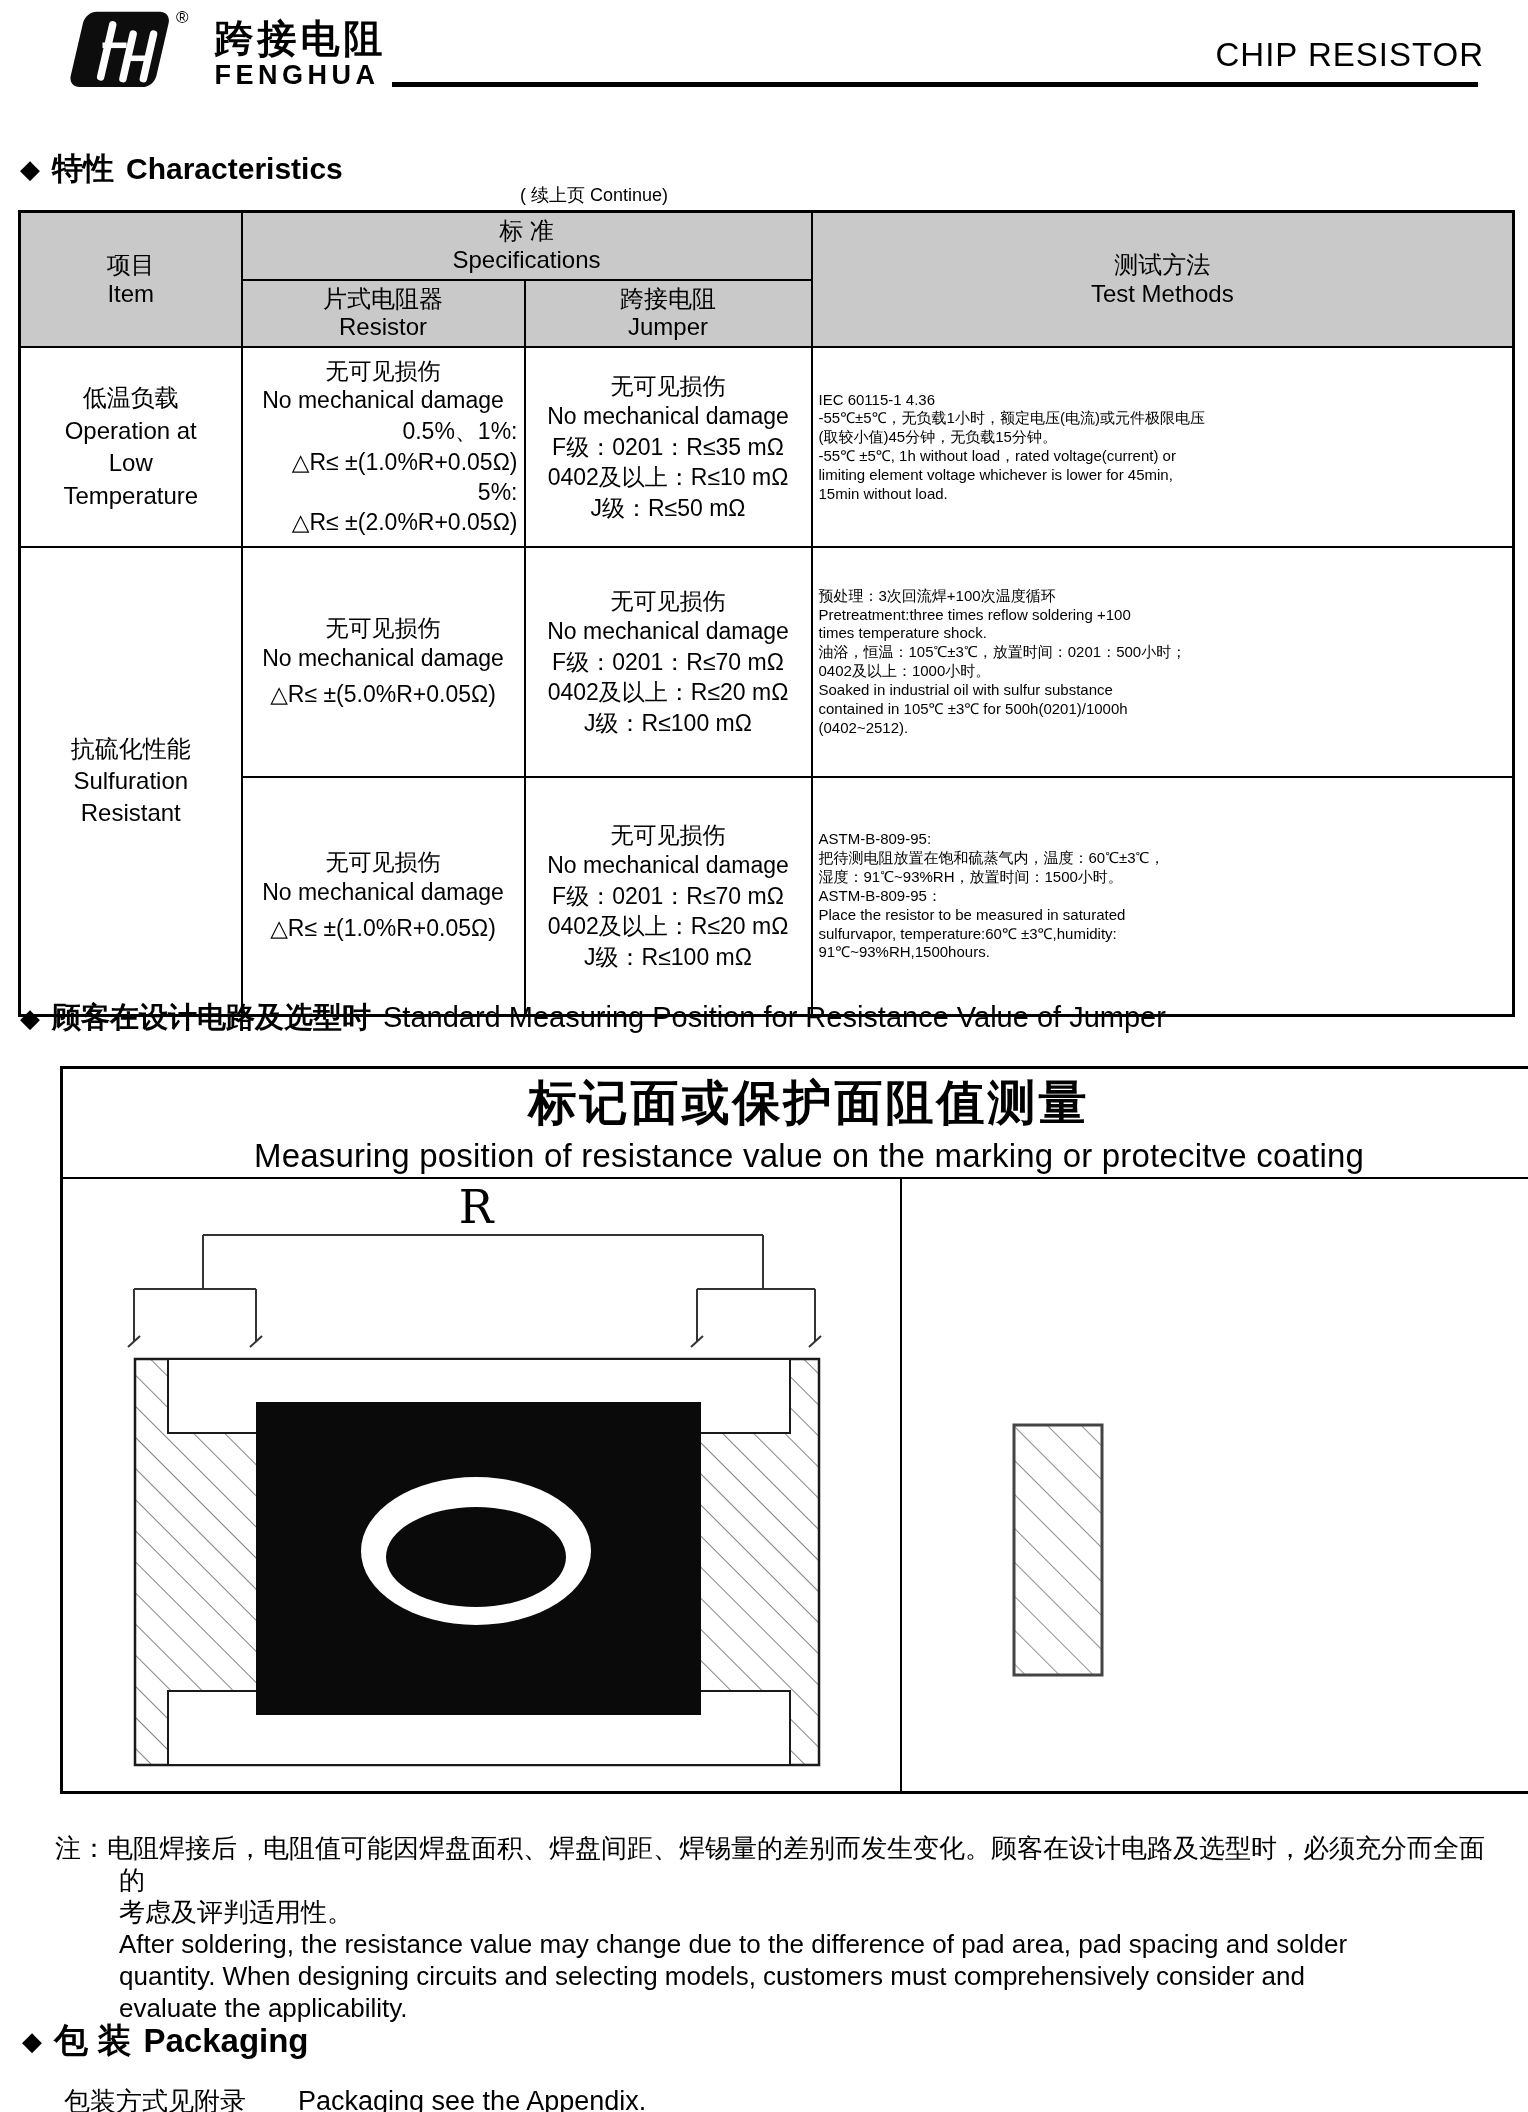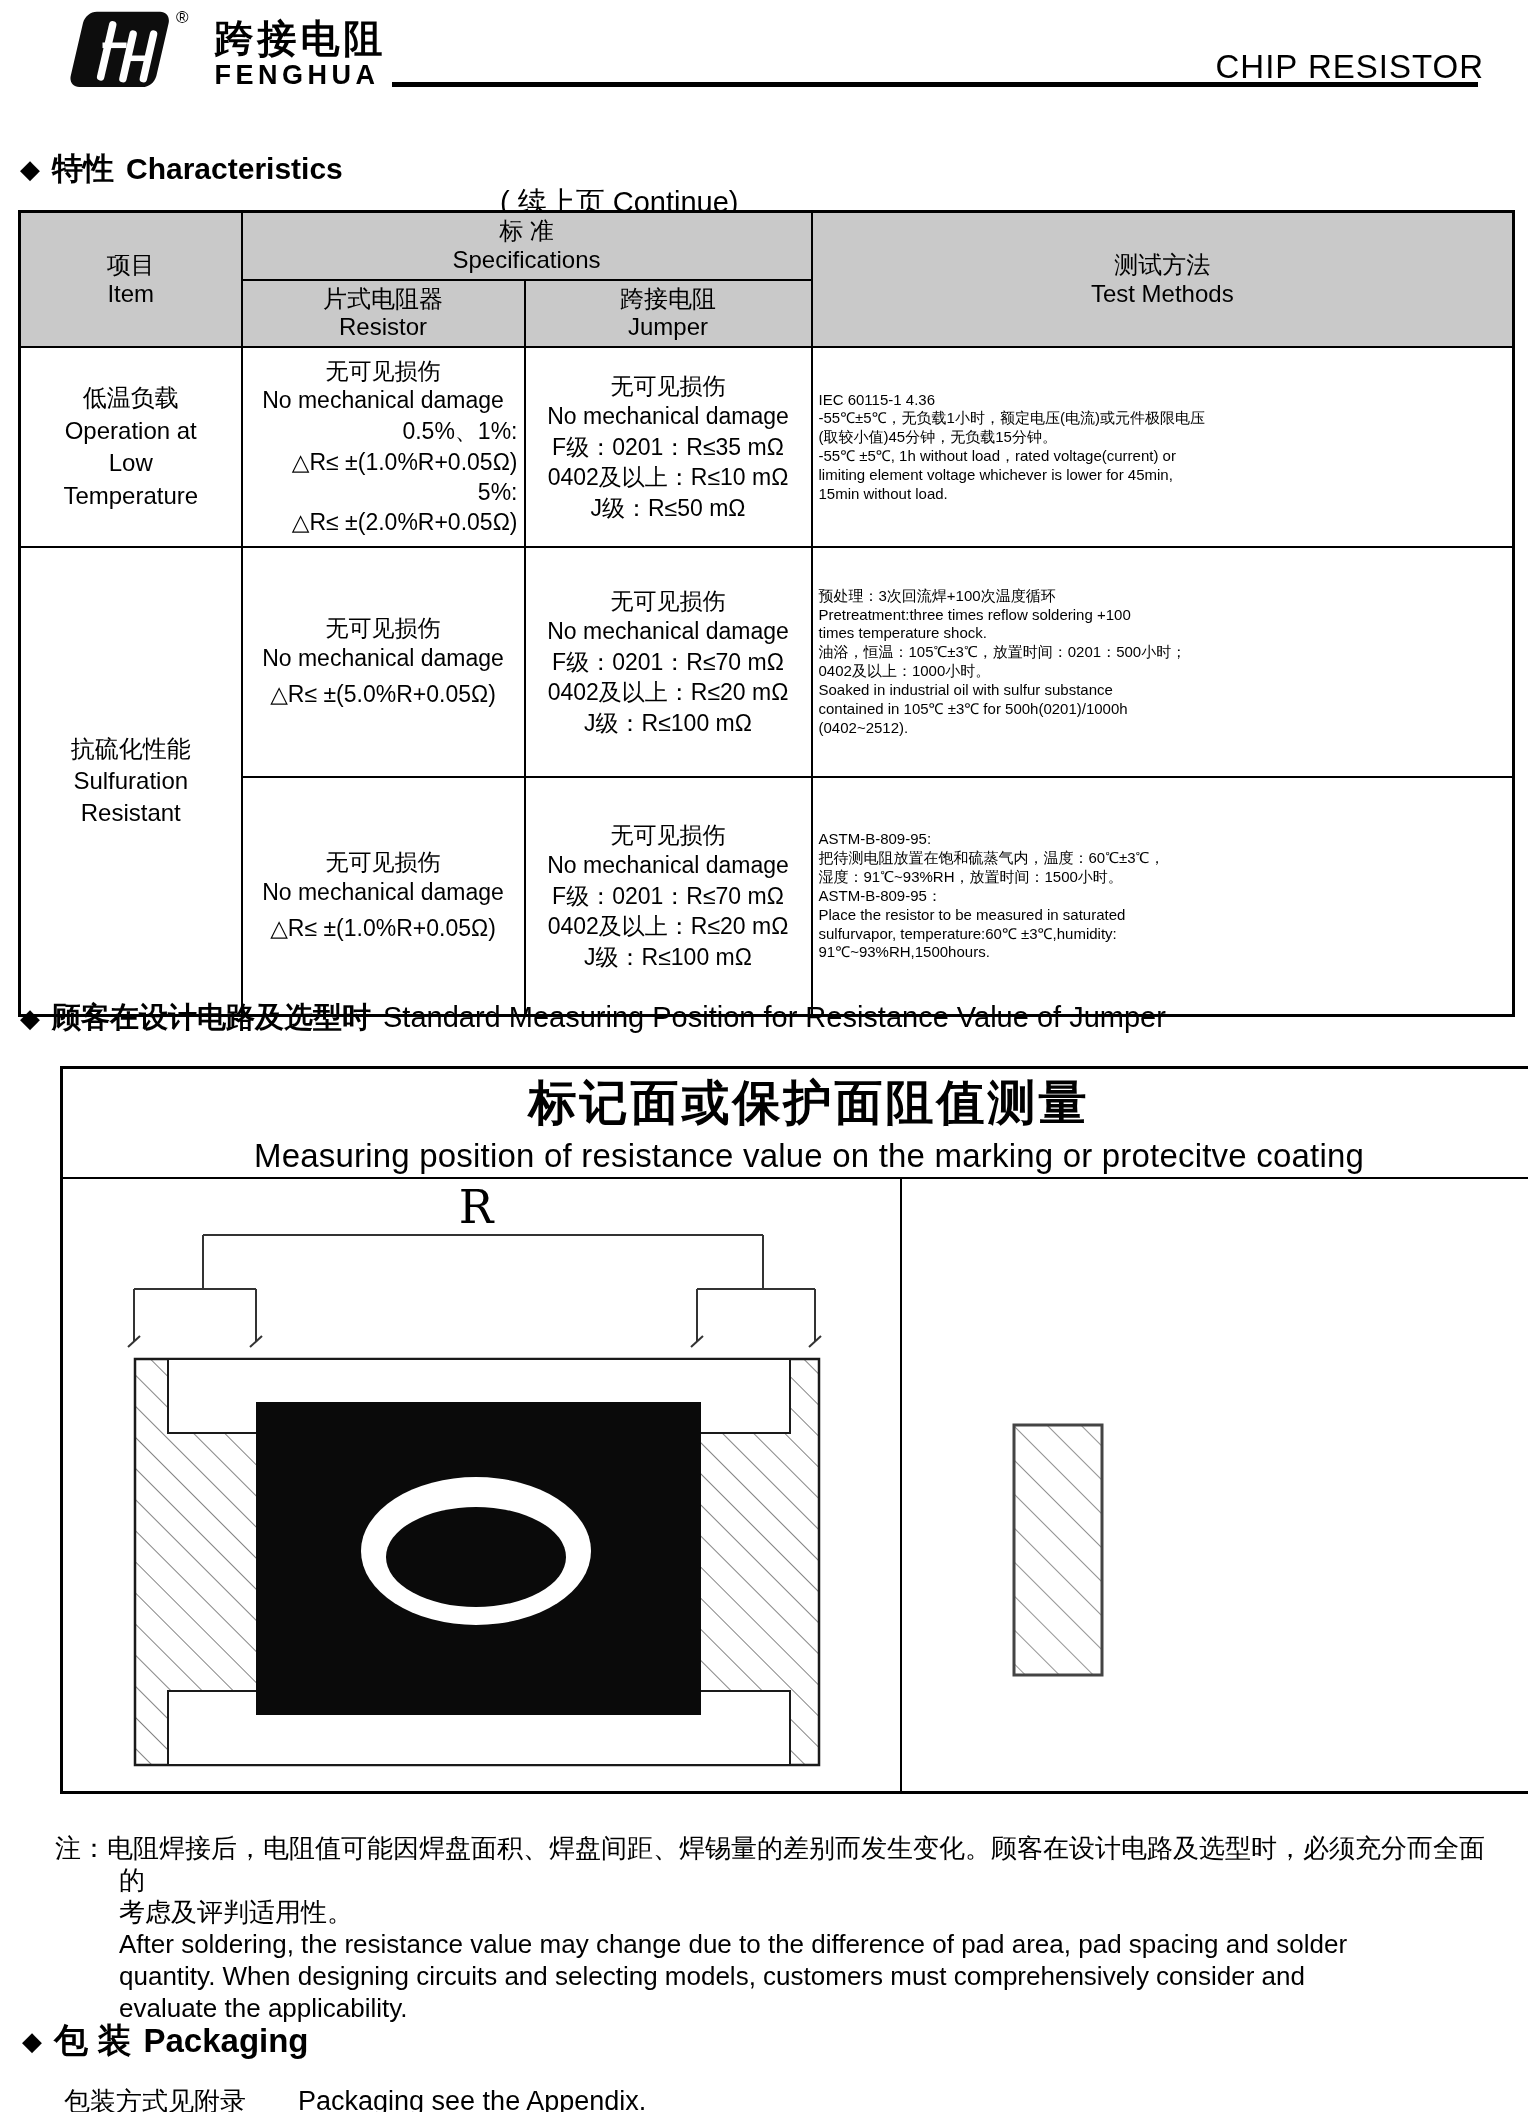--- a/index.html
+++ b/index.html
@@ -9,31 +9,31 @@
   }
   .pre{white-space:pre-line;}
 
   
   .logo{position:absolute;left:70px;top:10px;display:flex;align-items:flex-start;}
   .logo-icon{width:104px;height:78px;}
   .reg-mark{font-size:17px;margin:-2px 0 0 2px;}
   .logo-text{margin-left:26px;display:flex;flex-direction:column;}
   .logo-cn{font-size:39px;font-weight:bold;letter-spacing:4px;line-height:1.1;margin-top:8px;}
   .logo-en{font-size:27px;font-weight:bold;letter-spacing:4.5px;line-height:1.05;}
-  .doc-title{position:absolute;top:48px;right:44px;font-size:33px;letter-spacing:1px;font-weight:500;}
+  .doc-title{position:absolute;top:36px;right:44px;font-size:33px;letter-spacing:1px;font-weight:500;}
   .header-rule{position:absolute;left:392px;top:82px;width:1086px;height:5px;background:#000;}
 
   
   .sec-head{position:absolute;display:flex;align-items:baseline;gap:12px;}
   .diamond{font-size:26px;line-height:1;align-self:center;}
   .sec-cn{font-weight:bold;}
   .sec1{left:20px;top:148px;}
   .sec1 .sec-cn{font-size:31px;}
   .sec1 .sec-en{font-size:30px;font-weight:600;}
-  .continue-note{position:absolute;left:500px;top:183px;font-size:29px;}
+  .continue-note{position:absolute;left:520px;top:183px;font-size:18px;}
   .sec2{left:20px;top:998px;}
   .sec2 .sec-cn{font-size:29px;}
   .sec2 .sec-en{font-size:29px;font-weight:500;}
   .sec3{left:22px;top:2018px;}
   .sec3 .sec-cn{font-size:34px;}
   .sec3 .sec-en{font-size:33px;font-weight:600;}
   .pack-note{position:absolute;left:64px;top:2064px;font-size:27px;margin-top:20px;}
   .pack-note .cn{margin-right:52px;font-size:26px;}
 
   

